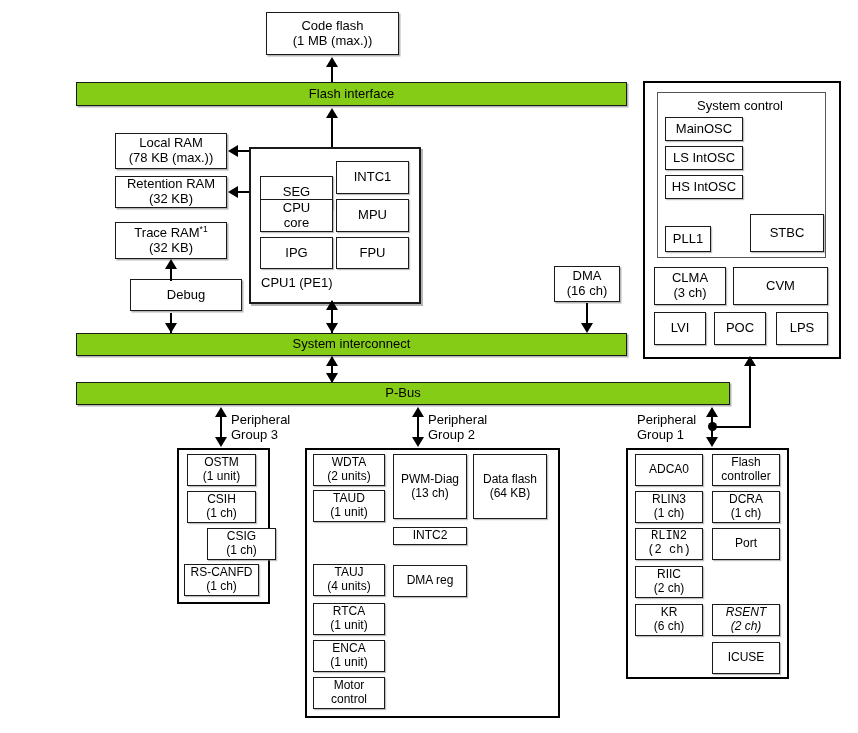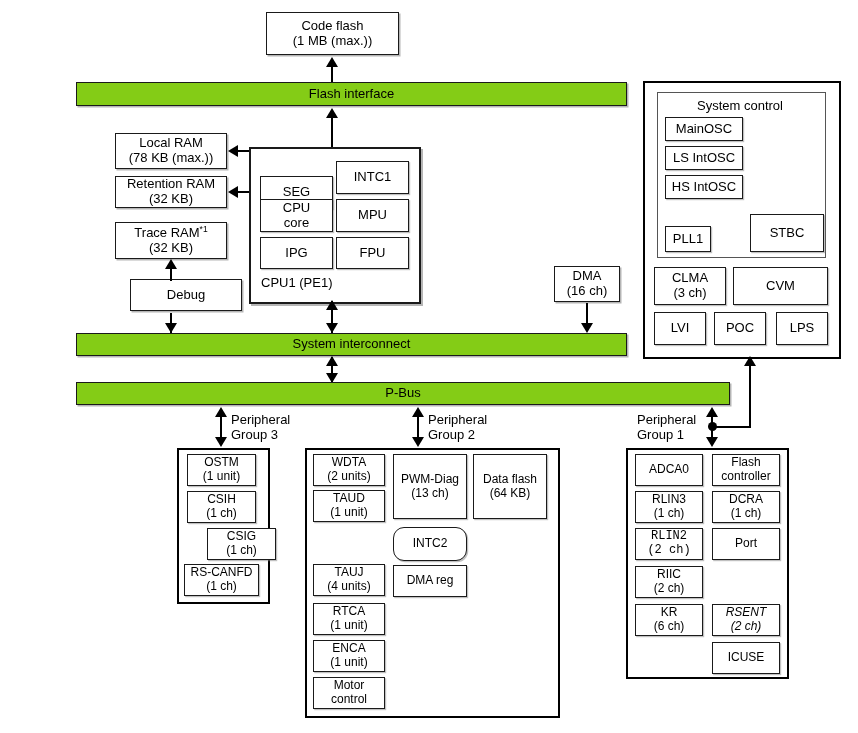--- a/index.html
+++ b/index.html
@@ -164,21 +164,21 @@
 (4 units)</div>
   <div class="blk box thin t3" style="left:313px;top:603px;width:72px;height:32px;white-space:pre;">RTCA
 (1 unit)</div>
   <div class="blk box thin t3" style="left:313px;top:640px;width:72px;height:32px;white-space:pre;">ENCA
 (1 unit)</div>
   <div class="blk box thin t3" style="left:313px;top:677px;width:72px;height:32px;white-space:pre;">Motor
 control</div>
 
   <div class="blk box thin t3" style="left:393px;top:454px;width:74px;height:65px;white-space:pre;">PWM-Diag
 (13 ch)</div>
-  <div class="blk box thin t3" style="left:393px;top:527px;width:74px;height:34px;border-radius:11px;">INTC2</div>
+  <div class="blk box thin t3" style="left:393px;top:527px;width:74px;height:18px;">INTC2</div>
   <div class="blk box thin t3" style="left:393px;top:565px;width:74px;height:32px;">DMA reg</div>
 
   <div class="blk box thin t3" style="left:473px;top:454px;width:74px;height:65px;white-space:pre;">Data flash
 (64 KB)</div>
 
   <div class="lbl" style="left:637px;top:412px;white-space:pre;">Peripheral
 Group 1</div>
   <div class="ln vl" style="left:711px;top:414px;height:30px;"></div>
   <div class="ar ar-up" style="left:706px;top:407px;"></div>
   <div class="ar ar-dn" style="left:706px;top:437px;"></div>

